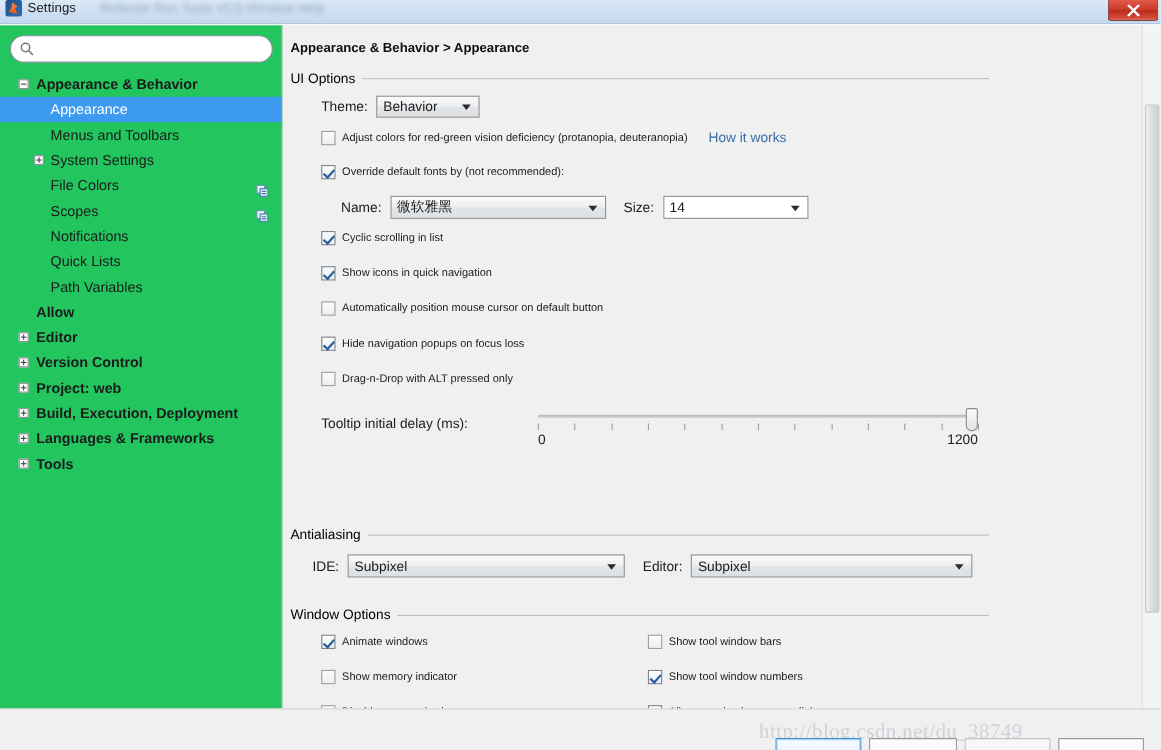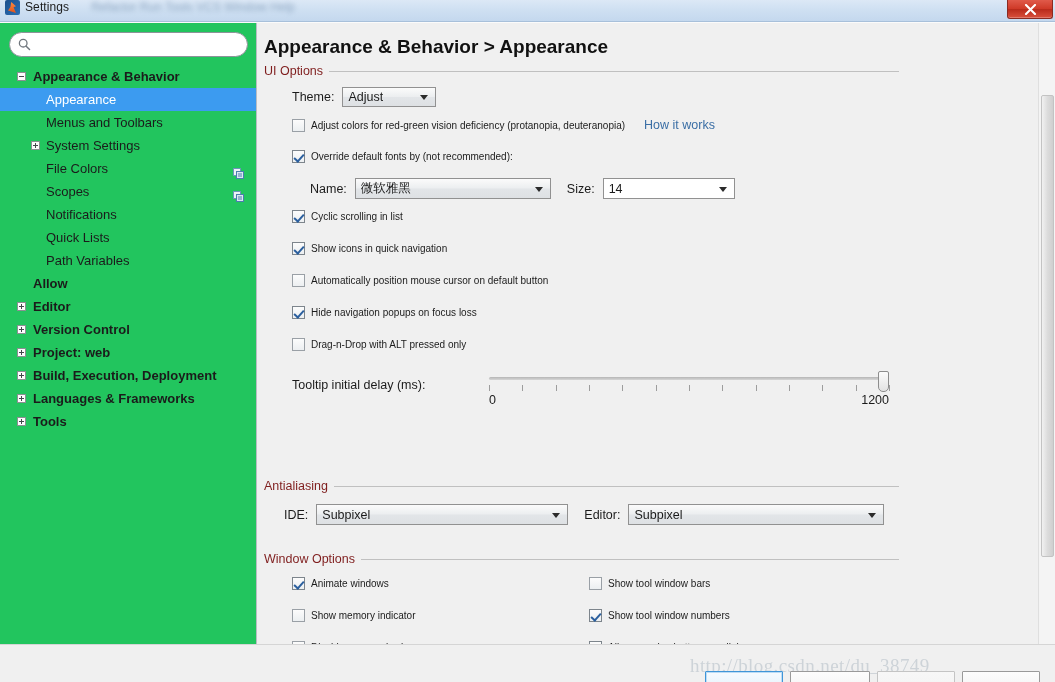--- a/index.html
+++ b/index.html
@@ -111,32 +111,32 @@
     position:absolute; right:12px; top:6px; width:11px;height:11px;
   }
 
   
   #right-panel{
     position:absolute; left:257px; top:0; width:798px; height:622px;
     background:#f0f0f0; overflow:hidden;
   }
   #breadcrumb{
     position:absolute; left:7px; top:13px;
-    font-size:19px; font-weight:bold; color:#111;
+    font-size:12px; font-weight:bold; color:#111;
   }
   #content{
     position:absolute; left:0; top:40px; width:780px; height:582px;
   }
   .section{
     position:absolute; left:7px; width:635px;
   }
   .sec-head{
     display:flex; align-items:center; height:16px;
   }
-  .sec-head .sec-title{ font-size:12.5px; color:#7f1d1d; white-space:nowrap; }
+  .sec-head .sec-title{ font-size:12.5px; color:#000000; white-space:nowrap; }
   .sec-head .sec-rule{ flex:1; height:1px; background:#c0c0c0; margin-left:6px; }
 
   .row{ position:absolute; display:flex; align-items:center; white-space:nowrap; }
 
   label.cb{ display:flex; align-items:center; white-space:nowrap; cursor:default; font-size:12.5px; }
   .box{
     width:13px;height:13px;flex:0 0 auto;margin-right:6px;
     border:1px solid #9aa0a6; background:linear-gradient(to bottom,#fcfcfc,#eceff1);
     position:relative;
   }
@@ -326,21 +326,21 @@
 
       <div class="section" style="top:0px;">
         <div class="sec-head">
           <span class="sec-title">UI Options</span>
           <span class="sec-rule"></span>
         </div>
 
         <div class="row" style="left:28px; top:24px;">
           <span class="lbl" style="margin-right:8px;">Theme:</span>
           <div class="combo sm" style="width:94px;">
-            <span class="cval">Adjust</span>
+            <span class="cval">Behavior</span>
             <span class="arrow"></span>
           </div>
         </div>
 
         <div class="row" style="left:28px; top:55px;">
           <label class="cb">
             <span class="box" id="cb-colorblind"></span>
             <span class="cb-text">Adjust colors for red-green vision deficiency (protanopia, deuteranopia)</span>
           </label>
           <span class="link" style="margin-left:19px;">How it works</span>

